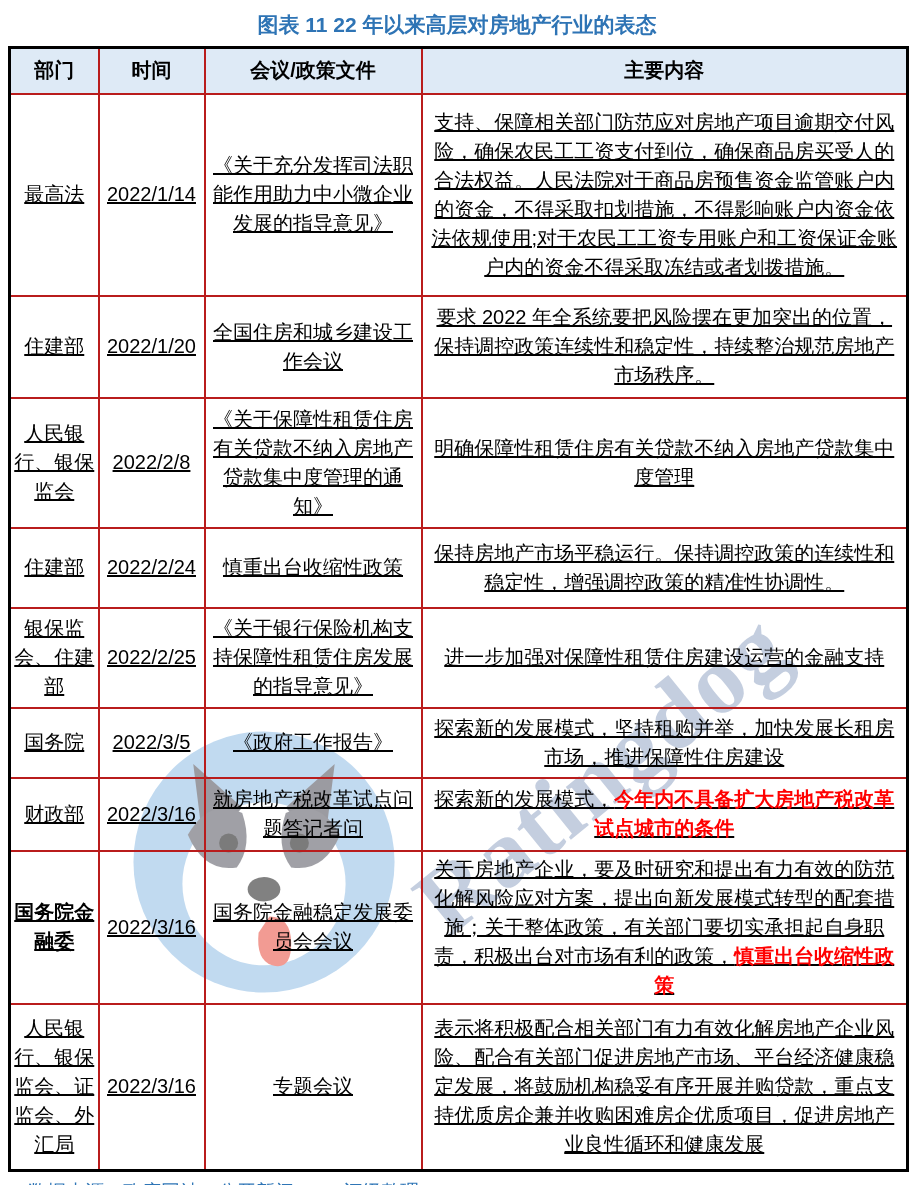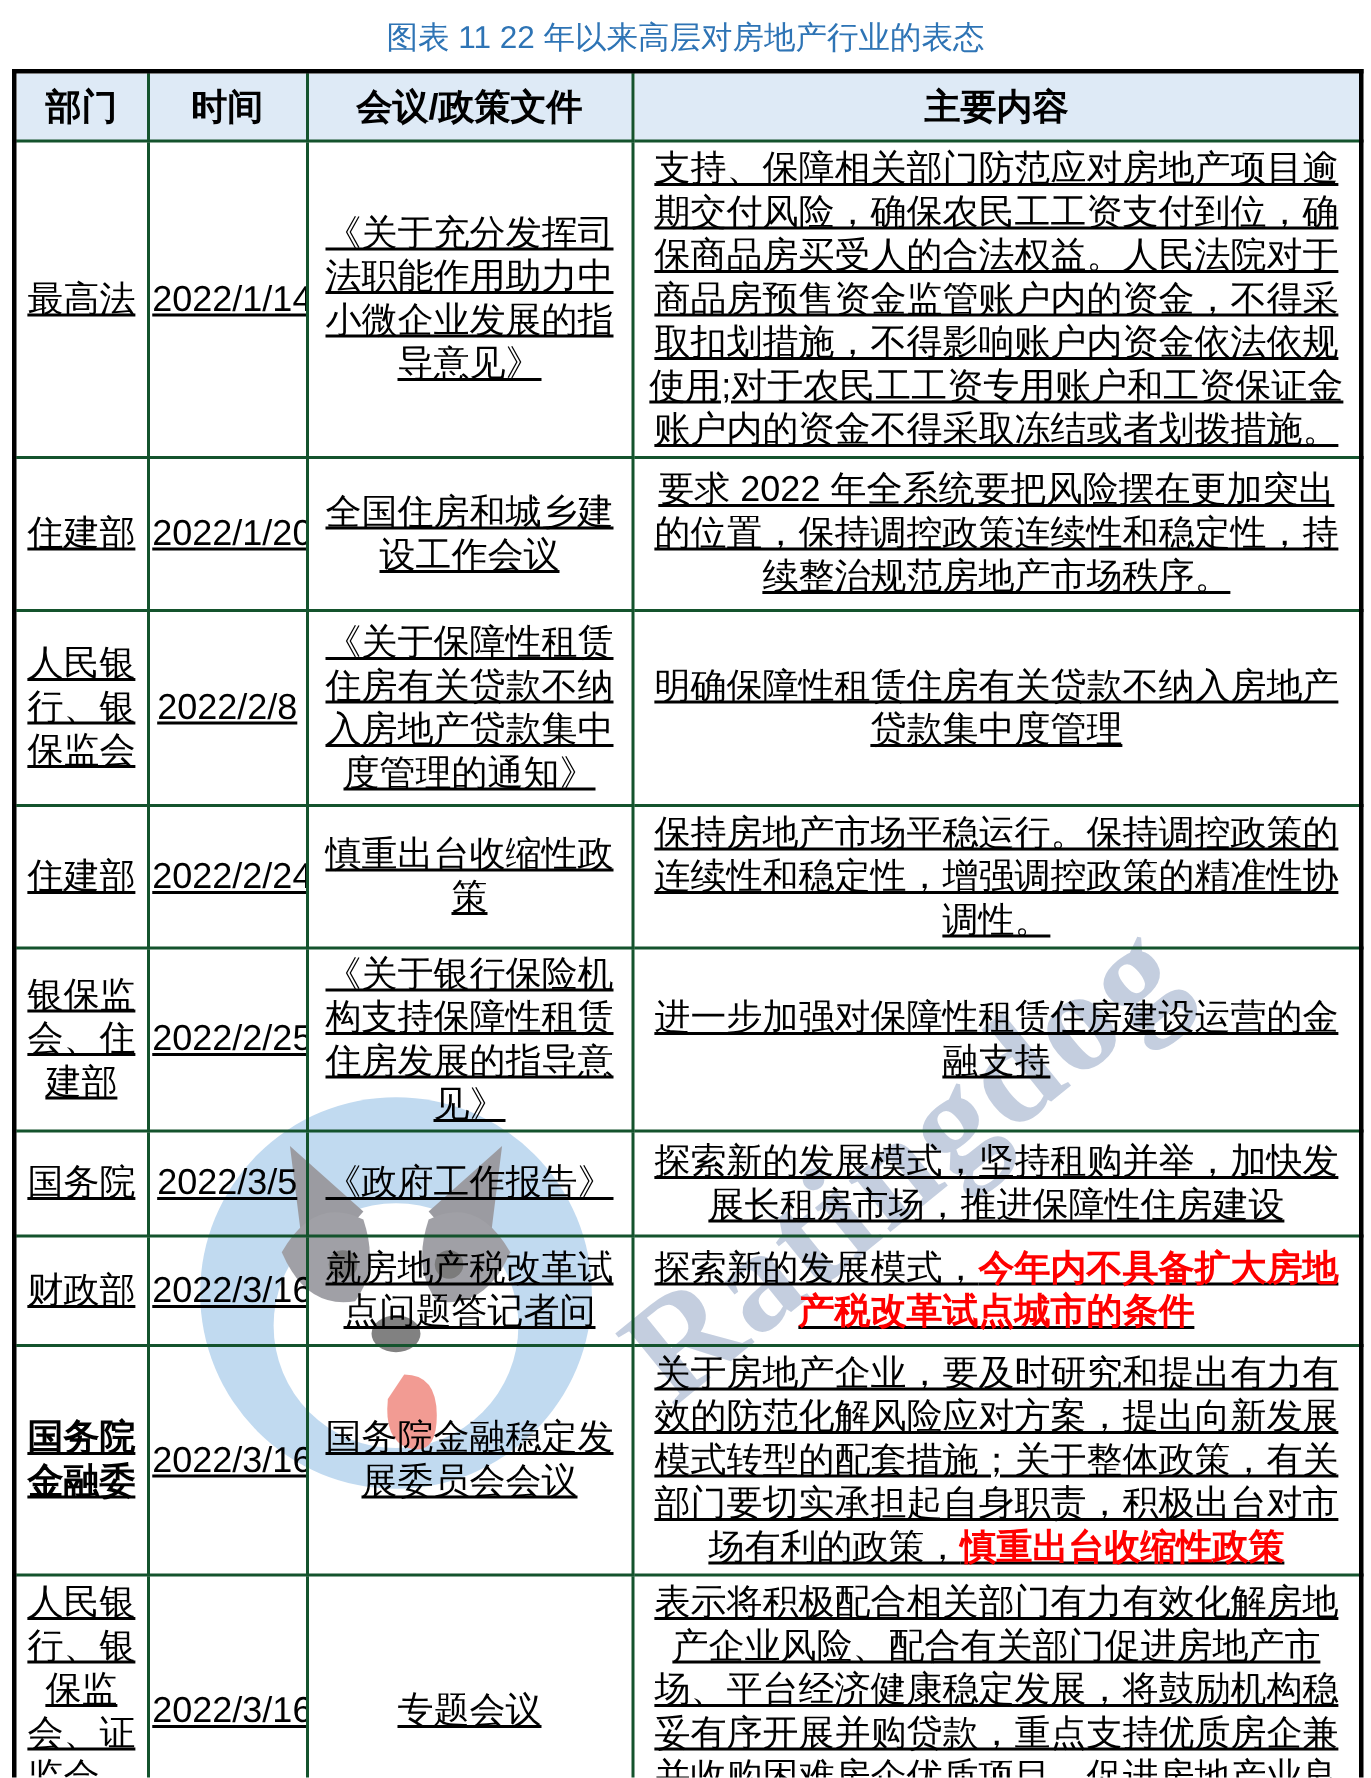--- a/index.html
+++ b/index.html
@@ -27,39 +27,39 @@
     transform-origin: left center;
     white-space: nowrap;
   }
   .wm-logo { position: absolute; left: 128px; top: 726px; width: 272px; height: 272px; opacity: 0.55; }
 
   
   .title {
     position: relative; z-index: 1;
     margin: 0; padding: 11px 0 7px 0;
     text-align: center;
-    font-size: 21px; font-weight: normal;
+    font-size: 21px; font-weight: bold;
     color: #2E74B5;
   }
 
   
   table.policy-table {
     position: relative; z-index: 1;
     table-layout: fixed;
     width: 898px;
     margin: 0 8px;
     border-collapse: collapse;
     border: 3px solid #000;
     background: transparent;
   }
   .policy-table th, .policy-table td {
-    border: 2px solid #14532d;
+    border: 2px solid #b91c1c;
     text-align: center;
     vertical-align: middle;
-    font-size: 24px;
+    font-size: 20px;
     color: #000;
     overflow: hidden;
   }
   .policy-table th {
     background: #DEEAF6;
     font-weight: bold;
     height: 46px;
     padding: 2px 4px;
   }
   .policy-table td { line-height: 29px; background: transparent; text-decoration: underline; }

